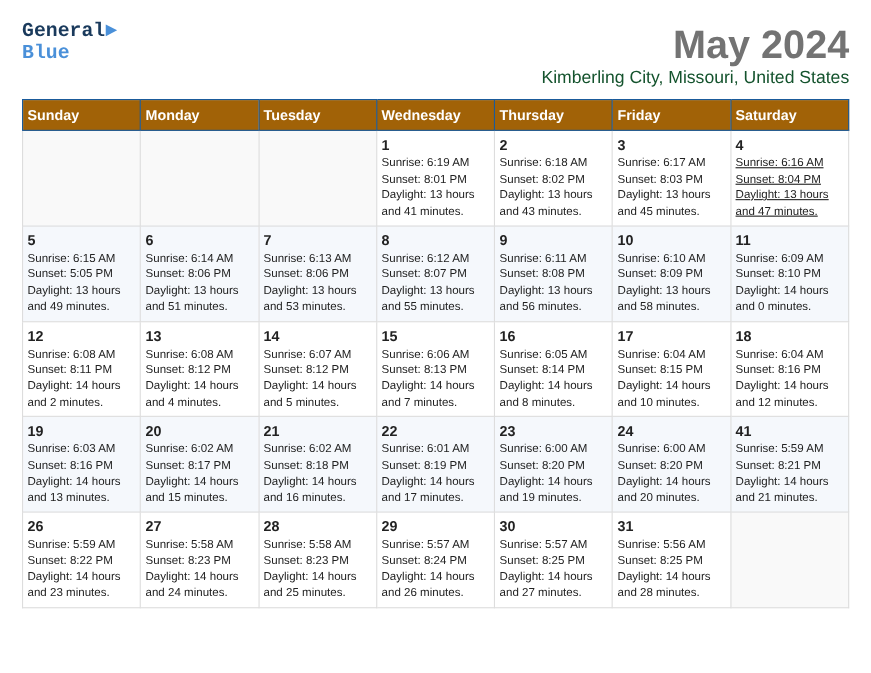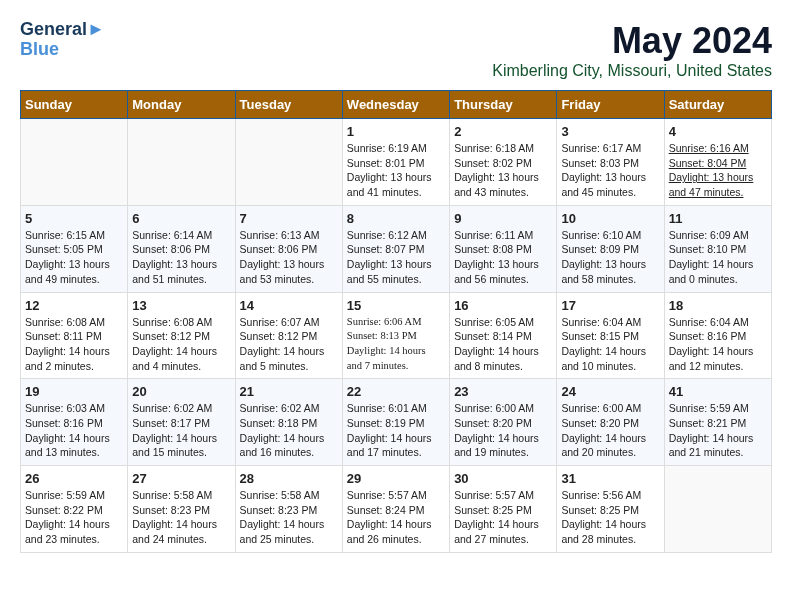--- a/index.html
+++ b/index.html
@@ -13,37 +13,38 @@
     .header {
       display: flex;
       justify-content: space-between;
       align-items: flex-start;
       margin-bottom: 10px;
     }
     .logo {
       display: flex;
       flex-direction: column;
       align-items: flex-start;
+      font-family: Liberation Mono, monospace;
     }
     .logo-text {
       font-size: 18px;
       font-weight: bold;
       color: #1a3a5c;
       line-height: 1.1;
     }
     .logo-text span {
       color: #4a90d9;
     }
     .title-block {
       text-align: right;
     }
     .main-title {
       font-size: 36px;
       font-weight: bold;
-      color: #0f172a;
+      color: #737373;
     }
     .subtitle {
       font-size: 16px;
       color: #14532d;
       font-weight: normal;
     }
     .calendar {
       width: 100%;
       border-collapse: collapse;
     }
@@ -219,21 +220,21 @@
         </td>
         <td>
           <span class="day-number">14</span>
           <div class="day-info" style="white-space: pre-line;">Sunrise: 6:07 AM
 Sunset: 8:12 PM
 Daylight: 14 hours
 and 5 minutes.</div>
         </td>
         <td>
           <span class="day-number">15</span>
-          <div class="day-info" style="white-space: pre-line; font-family: Liberation Serif, serif;">Sunrise: 6:06 AM
+          <div class="day-info" style="white-space: pre-line;">Sunrise: 6:06 AM
 Sunset: 8:13 PM
 Daylight: 14 hours
 and 7 minutes.</div>
         </td>
         <td>
           <span class="day-number">16</span>
           <div class="day-info" style="white-space: pre-line;">Sunrise: 6:05 AM
 Sunset: 8:14 PM
 Daylight: 14 hours
 and 8 minutes.</div>

